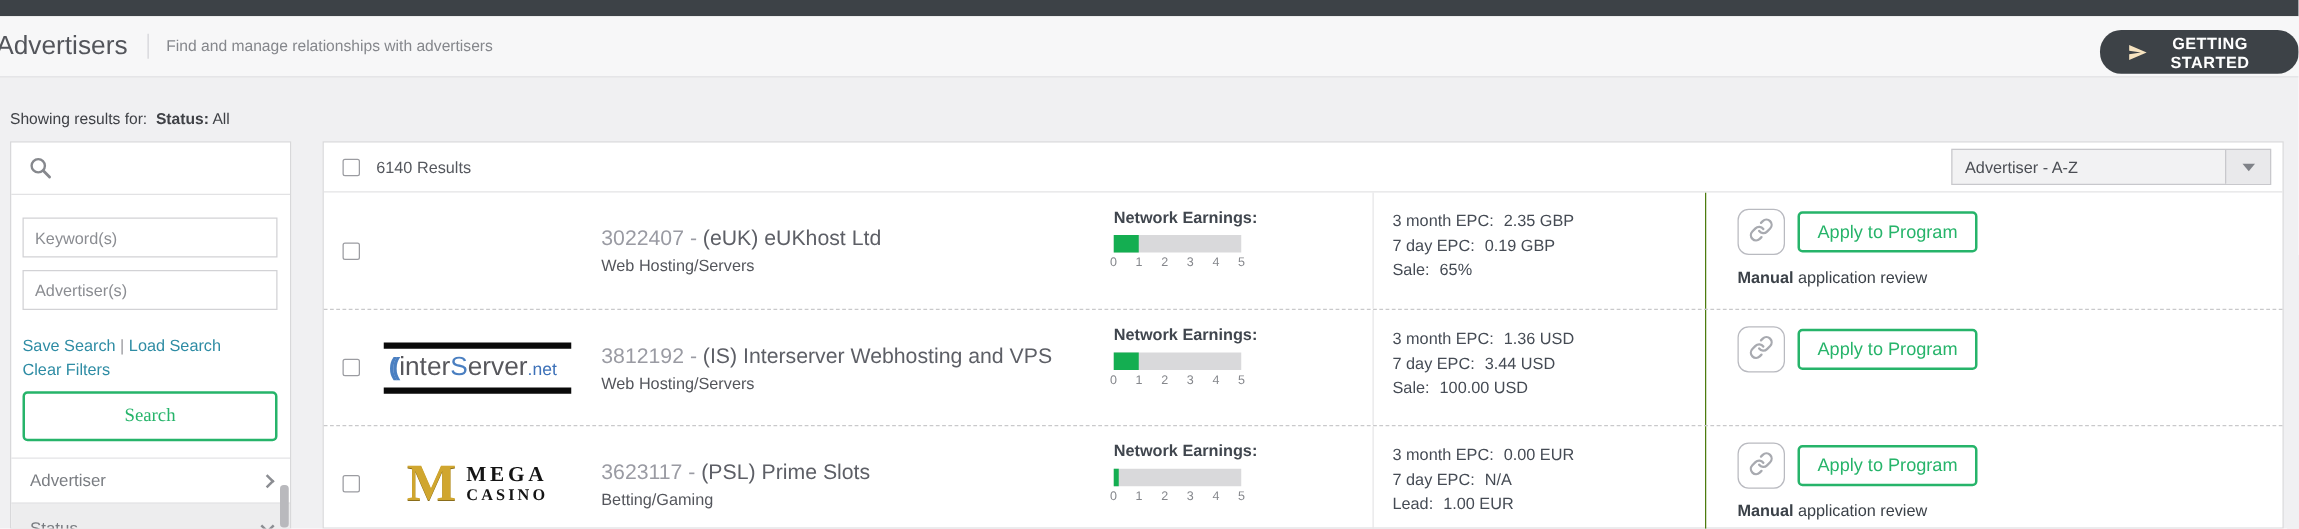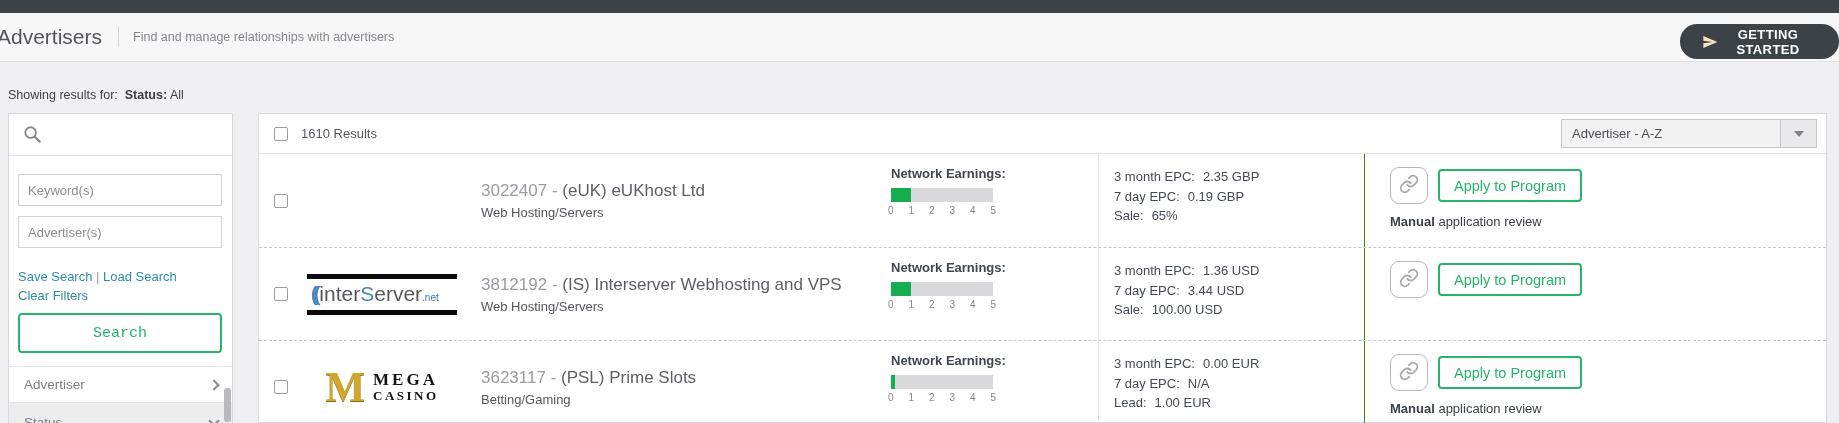--- a/index.html
+++ b/index.html
@@ -23,21 +23,21 @@
 
   
   .sidebar { position:absolute; left:8px; top:113px; width:225px; height:310px; background:#fff; border:1px solid #d8d8da; }
   .sb-search-header { height:42px; border-bottom:1px solid #e2e2e4; display:flex; align-items:center; padding-left:14px; }
   .sb-body { padding:18px 10px 13px 9px; }
   .sb-input { display:block; width:100%; height:32px; border:1px solid #d2d2d5; background:#fff; font-family:inherit; font-size:13px; color:#4a4c52; padding:0 9px; outline:none; }
   .sb-input::placeholder { color:#8b8d92; }
   .sb-input + .sb-input { margin-top:10px; }
   .sb-links { margin-top:19px; font-size:13px; line-height:19px; color:#9a9a9e; }
   .sb-links a { color:var(--teal,#2e8ca4); text-decoration:none; cursor:pointer; }
-  .search-btn { margin-top:8px; width:100%; height:40px; background:#fff; border:2px solid var(--green,#26b46a); border-radius:4px; color:var(--green,#26b46a); font-family:Liberation Mono, monospace; font-size:15px; cursor:pointer; }
+  .search-btn { margin-top:8px; width:100%; height:40px; background:#fff; border:2px solid var(--green,#26b46a); border-radius:4px; color:var(--green,#26b46a); font-family:Liberation Serif, serif; font-size:15px; cursor:pointer; }
   .acc-row { height:36px; border-top:1px solid #e4e4e6; display:flex; align-items:center; justify-content:space-between; padding:0 14px 0 15px; font-size:13.5px; color:#7a7d82; cursor:pointer; }
   .acc-row.expanded { background:#ededee; height:40px; }
   .chev { width:8px; height:8px; border-top:2px solid #8b8d92; border-right:2px solid #8b8d92; display:inline-block; }
   .chev.right { transform:rotate(45deg); }
   .chev.down { transform:rotate(135deg); margin-top:-4px; }
   .sb-thumb { position:absolute; right:1px; bottom:0; width:7px; height:34px; background:#b9b9bd; border-radius:3px; }
 
   
   .results-card { position:absolute; left:258px; top:113px; width:1569px; height:310px; background:#fff; border:1px solid #d8d8da; }
   .results-header { position:relative; height:40px; border-bottom:1px solid #e3e3e5; display:flex; align-items:center; padding-left:15px; }
@@ -71,21 +71,21 @@
   .link-btn { width:38px; height:37px; background:#fff; border:1.5px solid #b9bac0; border-radius:9px; display:flex; align-items:center; justify-content:center; cursor:pointer; }
   .apply-btn { height:33px; background:#fff; border:2px solid var(--green,#26b46a); border-radius:4px; color:var(--green,#26b46a); font-family:inherit; font-size:14.5px; padding:0 14px; cursor:pointer; }
   .review { font-size:13px; color:#3b4148; margin-top:10px; }
   .review b { font-weight:700; }
 
   
   .is-logo { width:150px; border-top:5px solid #0a0a0a; border-bottom:5px solid #0a0a0a; padding:3px 2px 4px 4px; white-space:nowrap; cursor:pointer; }
   .is-sw { color:#4a7fc1; font-weight:700; font-size:20px; letter-spacing:-4px; margin-right:3px; }
   .is-txt { font-size:21px; color:#57575c; }
   .is-S { color:#4a7fc1; }
-  .is-net { color:#3d71b8; font-size:10px; }
+  .is-net { color:#3d71b8; font-size:14px; }
   .mc-logo { display:flex; align-items:center; gap:8px; cursor:pointer; }
   .mc-m { font-family:"Liberation Serif","DejaVu Serif",serif; font-size:42px; font-weight:700; color:#d0a62f; text-shadow:0 1px 0 #8a6d1a; line-height:1; }
   .mc-txt { display:flex; flex-direction:column; font-family:"Liberation Serif","DejaVu Serif",serif; font-weight:700; color:#141414; line-height:1.1; }
   .mc-l1 { font-size:17px; letter-spacing:3px; }
   .mc-l2 { font-size:13px; letter-spacing:2.5px; }
 
   
   .watermark { position:absolute; left:0; top:381px; font-family:"Liberation Serif","DejaVu Serif",serif; font-weight:700; font-size:31px; color:var(--wmblue,#2016d6); text-decoration:none; z-index:50; cursor:pointer;margin-top:41px; }
 </style>
 </head>
@@ -138,21 +138,21 @@
     <div class="acc-row expanded">
       <span>Status</span>
       <span class="chev down"></span>
     </div>
     <div class="sb-thumb"></div>
   </aside>
 
   <main class="results-card">
     <div class="results-header">
       <span class="cb"></span>
-      <span class="results-count">1610 Results</span>
+      <span class="results-count">6140 Results</span>
       <div class="sort-select">
         <span class="sort-value">Advertiser - A-Z</span>
         <span class="arrow-box">
           <span class="arrow-down"></span>
         </span>
       </div>
     </div>
     <div id="rows">
         <div class="row">
           <div class="cell-cb">

